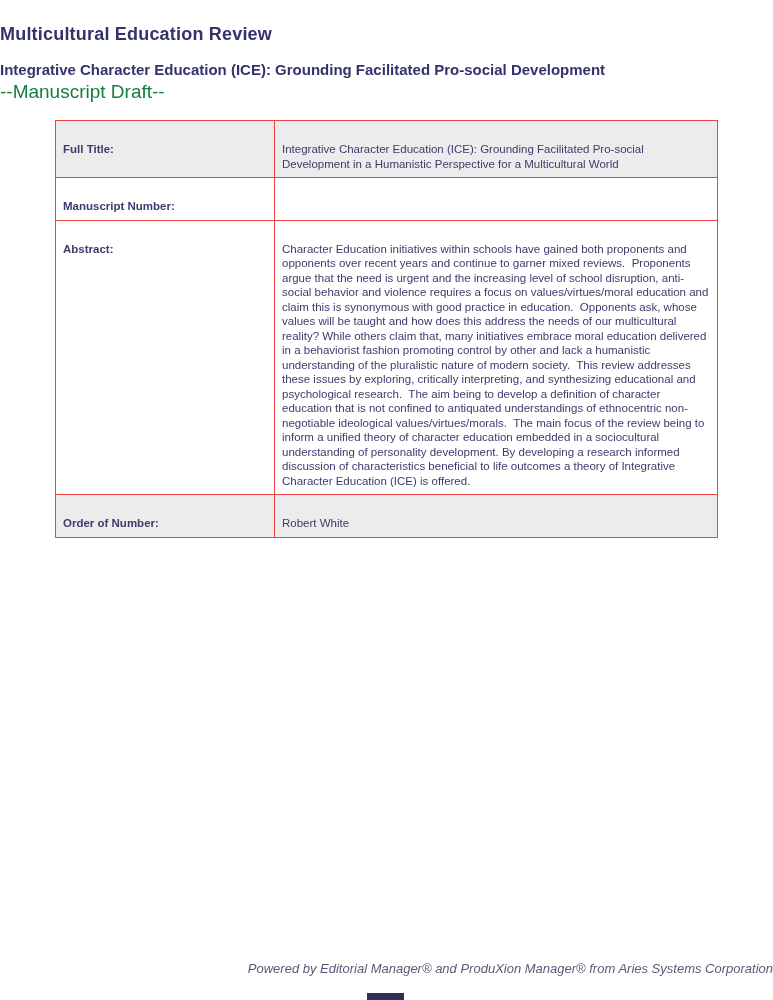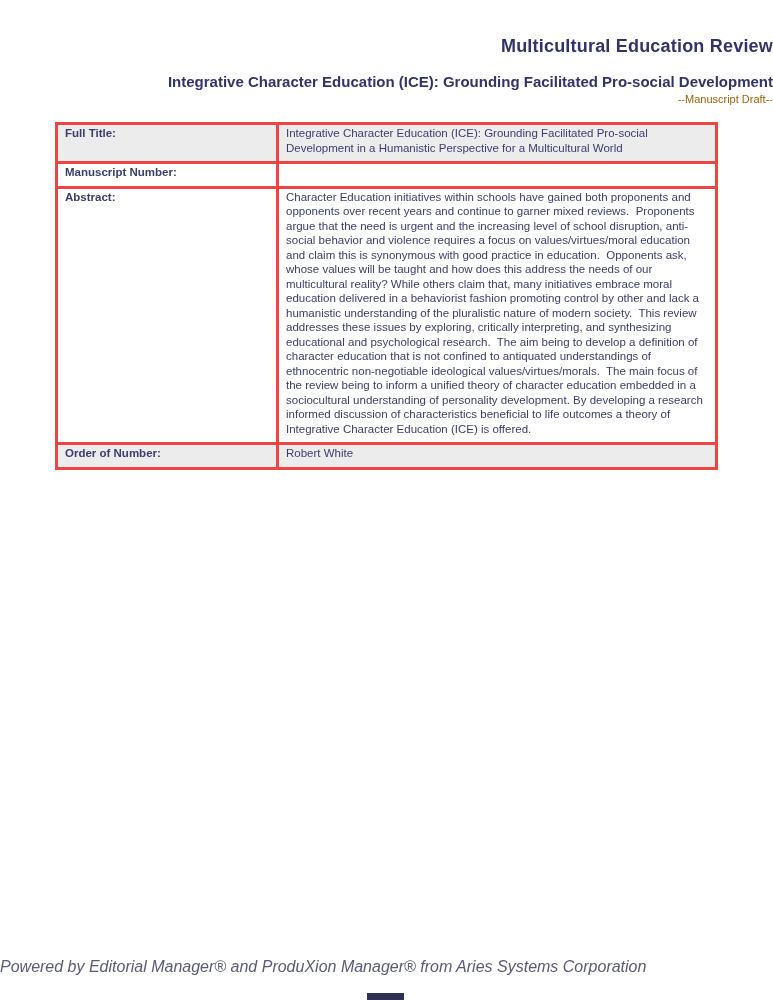--- a/index.html
+++ b/index.html
@@ -9,73 +9,73 @@
   }
   body {
     width: 773px;
     height: 1000px;
     position: relative;
     font-family: "Liberation Sans", sans-serif;
     color: #3c3c6e;
     overflow: hidden;
   }
   .header {
-    text-align: right;
-    padding-top: 36px;
+    text-align: left;
+    padding-top: 24px;
   }
   .journal-title {
     font-size: 18px;
     font-weight: bold;
     color: #33336b;
     letter-spacing: 0.2px;
   }
   .ms-title {
     margin-top: 15px;
     font-size: 15px;
     font-weight: bold;
     color: #33336b;
     line-height: 19px;
   }
   .draft-label {
     margin-top: 2px;
-    font-size: 11px;
-    color: #a16207;
+    font-size: 19px;
+    color: #15803d;
   }
   table.ms-table {
     border-collapse: collapse;
     margin: 17px 0 0 55px;
     width: 663px;
     font-size: 11.5px;
     table-layout: fixed;
   }
   table.ms-table td {
-    border: 3px solid #ef4444;
+    border: 1px solid #ef4444;
     vertical-align: top;
-    padding: 1px 7px 6px 7px;
+    padding: 21px 7px 6px 7px;
     line-height: 14.5px;
     background: #ffffff;
     word-wrap: break-word;
   }
   table.ms-table td.label-cell {
     width: 204px;
     font-weight: bold;
   }
   table.ms-table tr.shaded td {
     background: #ececec;
   }
   td.value-cell {
     white-space: pre-wrap;
   }
   .footer {
     position: absolute;
     left: 0;
     bottom: 24px;
     width: 100%;
-    text-align: left;
-    font-size: 16px;
+    text-align: right;
+    font-size: 13px;
     font-style: italic;
     color: #5a5a78;
   }
   .page-edge-artifact {
     position: absolute;
     left: 367px;
     bottom: 0;
     width: 37px;
     height: 7px;
     background: #303052;

